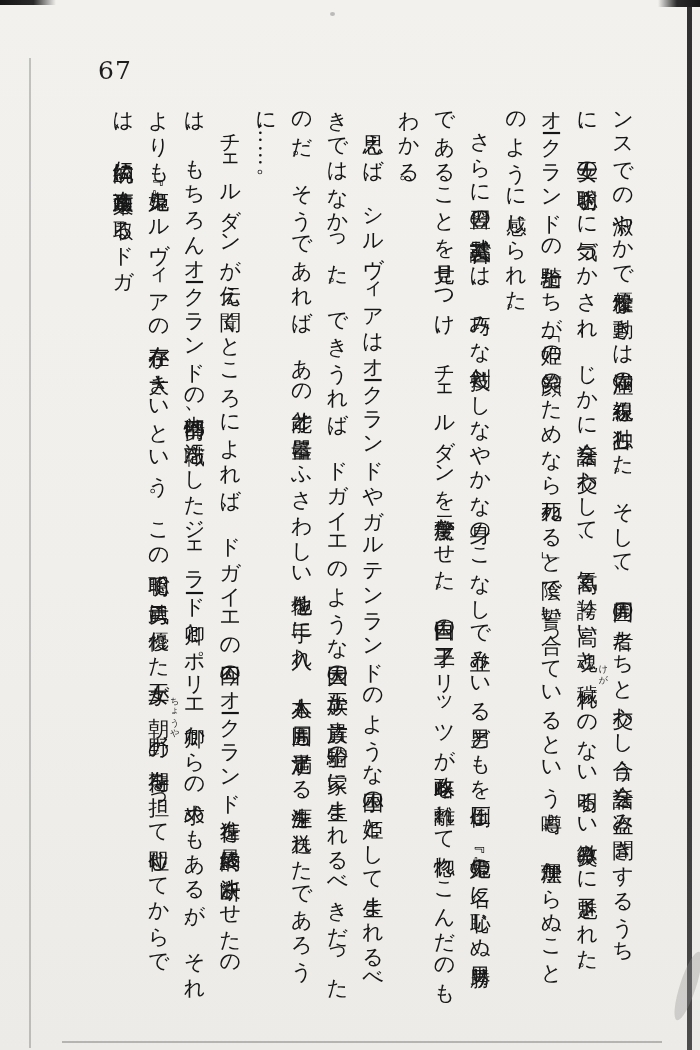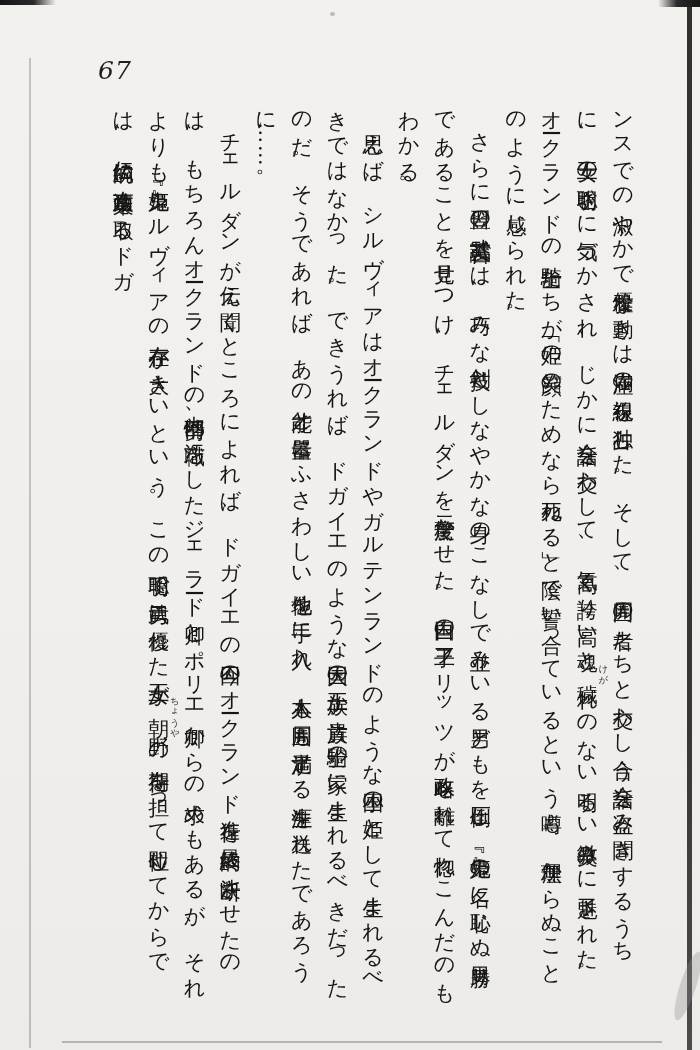--- a/index.html
+++ b/index.html
@@ -8,21 +8,21 @@
     position: relative; overflow: hidden;
     background: #f1f0ec;
     font-family: "DejaVu Serif", "Liberation Serif", serif;
   }
   .page {
     position: absolute; inset: 0;
     background: linear-gradient(180deg, #f2f1ee 0%, #f0efec 55%, #ecebe7 100%);
   }
   .page-number {
     position: absolute; left: 98px; top: 56px;
-    font-size: 25px; font-style: italic;
+    font-size: 25px; 
     color: #1e1e1e; letter-spacing: 1px;
   }
   .text-block {
     position: absolute; top: 97px; right: 60px;
     width: 572px; height: 898px;
     writing-mode: vertical-rl;
     text-orientation: mixed;
     font-size: 21px;
     line-height: 35.7px;
     letter-spacing: 1.35px;

